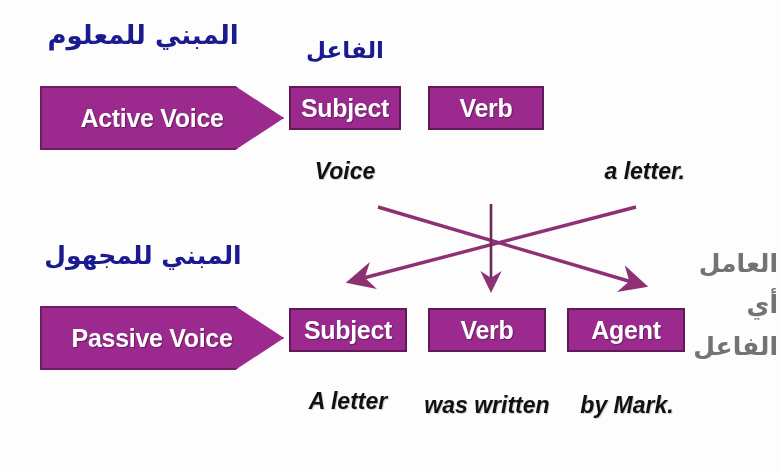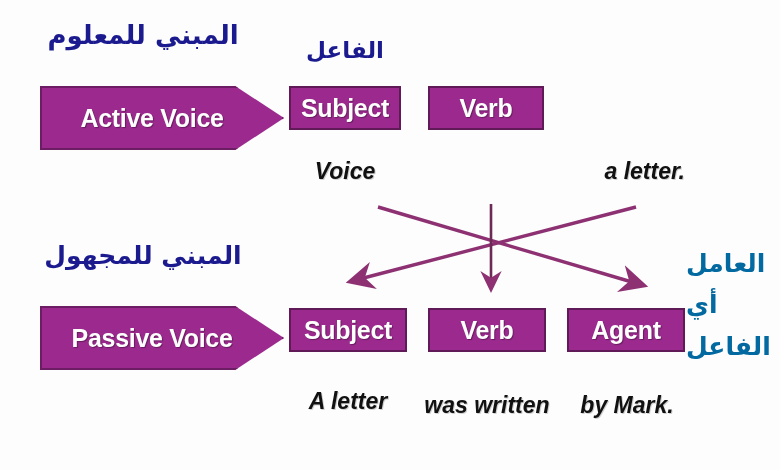--- a/index.html
+++ b/index.html
@@ -33,25 +33,25 @@
   .ar-passive  { left: 18px;  top: 243px; width: 250px; font-size: 25px; }
   .ar-subject  { left: 286px; top: 38px;  width: 118px; font-size: 23px; }
   .ar-verb     { left: 424px; top: 38px;  width: 122px; font-size: 23px; }
   .ar-object   { left: 556px; top: 26px;  width: 132px; font-size: 25px; }
 
   .ar-side {
     position: absolute;
     left: 686px;
     top: 243px;
     width: 92px;
-    color: #0369a1;
+    color: #737373;
     font-family: "DejaVu Sans", sans-serif;
     font-weight: 700;
     direction: rtl;
-    text-align: left;
+    text-align: right;
     font-size: 25px;
     line-height: 1.65;
   }
   .ar-side div { white-space: nowrap; }
 
   
   .banner {
     position: absolute;
     left: 40px;
     width: 244px;

